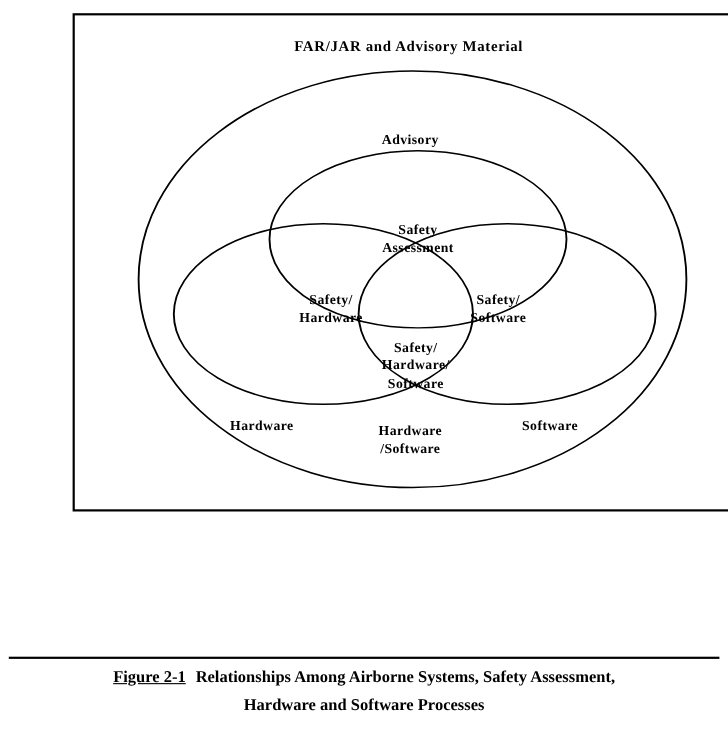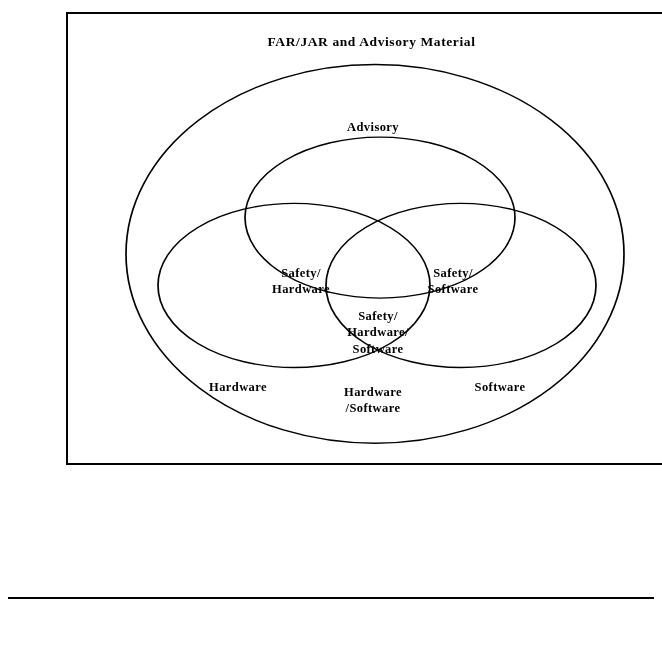--- a/index.html
+++ b/index.html
@@ -87,20 +87,22 @@
       <ellipse cx="307" cy="304" rx="249" ry="240" fill="none" stroke="#000000" stroke-width="1.7"></ellipse>
       <ellipse cx="312" cy="258" rx="135" ry="102" fill="none" stroke="#000000" stroke-width="1.7"></ellipse>
       <ellipse cx="226" cy="344" rx="136" ry="104" fill="none" stroke="#000000" stroke-width="1.7"></ellipse>
       <ellipse cx="393" cy="344" rx="135" ry="104" fill="none" stroke="#000000" stroke-width="1.7"></ellipse>
     </svg>
 
     <div class="box-title">FAR/JAR and Advisory Material</div>
 
     <div class="lbl" style="left:305px; top:113px;">Advisory</div>
 
+    <div class="lbl" style="left:312px; top:203px;">Safety
+Assessment</div>
 
     <div class="lbl" style="left:233px; top:267px;">Safety/
 Hardware</div>
 
     <div class="lbl" style="left:385px; top:267px;">Safety/
 Software</div>
 
     <div class="lbl" style="left:310px; top:318px;">Safety/
 Hardware/
 Software</div>
@@ -109,14 +111,20 @@
 
     <div class="lbl" style="left:432px; top:373px;">Software</div>
 
     <div class="lbl" style="left:305px; top:386px;">Hardware
 /Software</div>
 
   </div>
 
   <div class="rule"></div>
 
+  <div class="caption">
+    <div>
+      <span class="fig-label">Figure 2-1</span><span>Relationships Among Airborne Systems, Safety Assessment,</span>
+    </div>
+    <div>Hardware and Software Processes</div>
+  </div>
 
 </div>
 
 </body></html>

